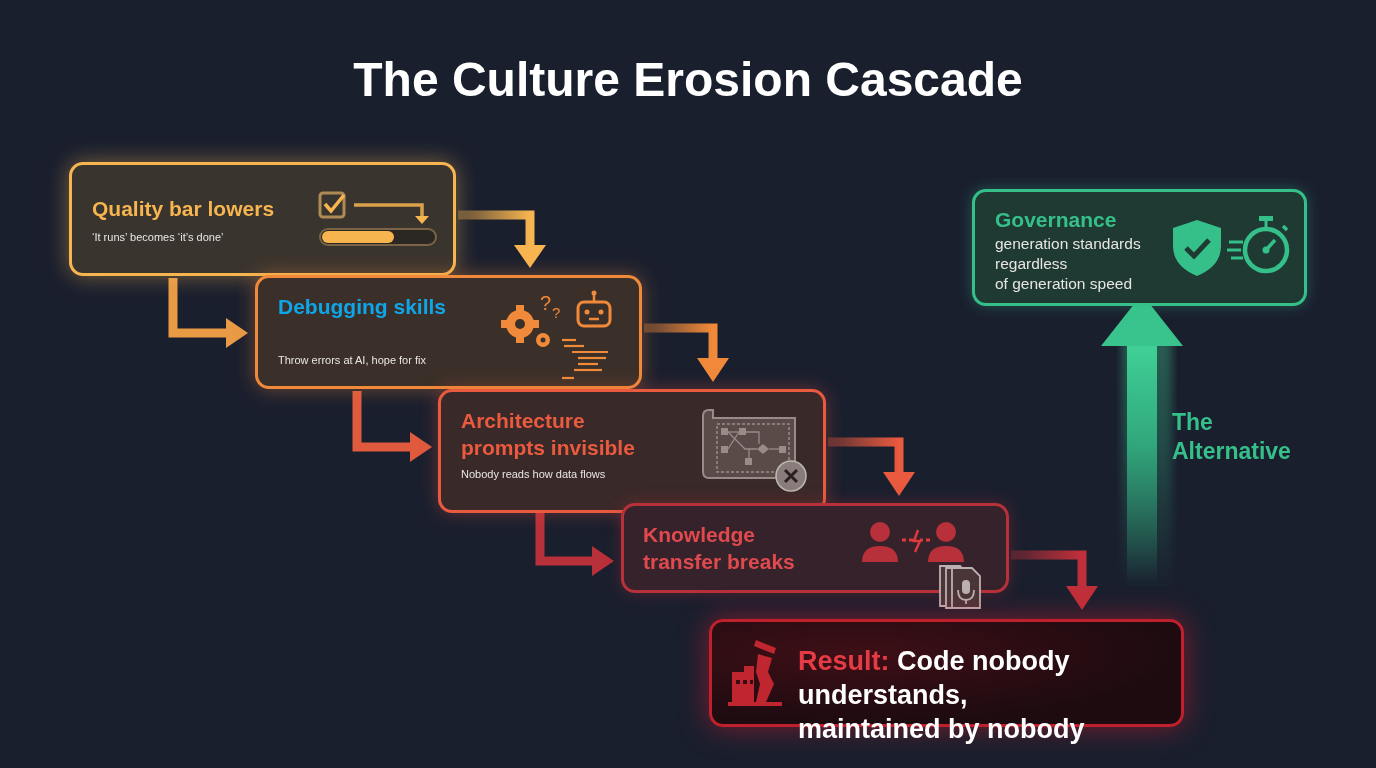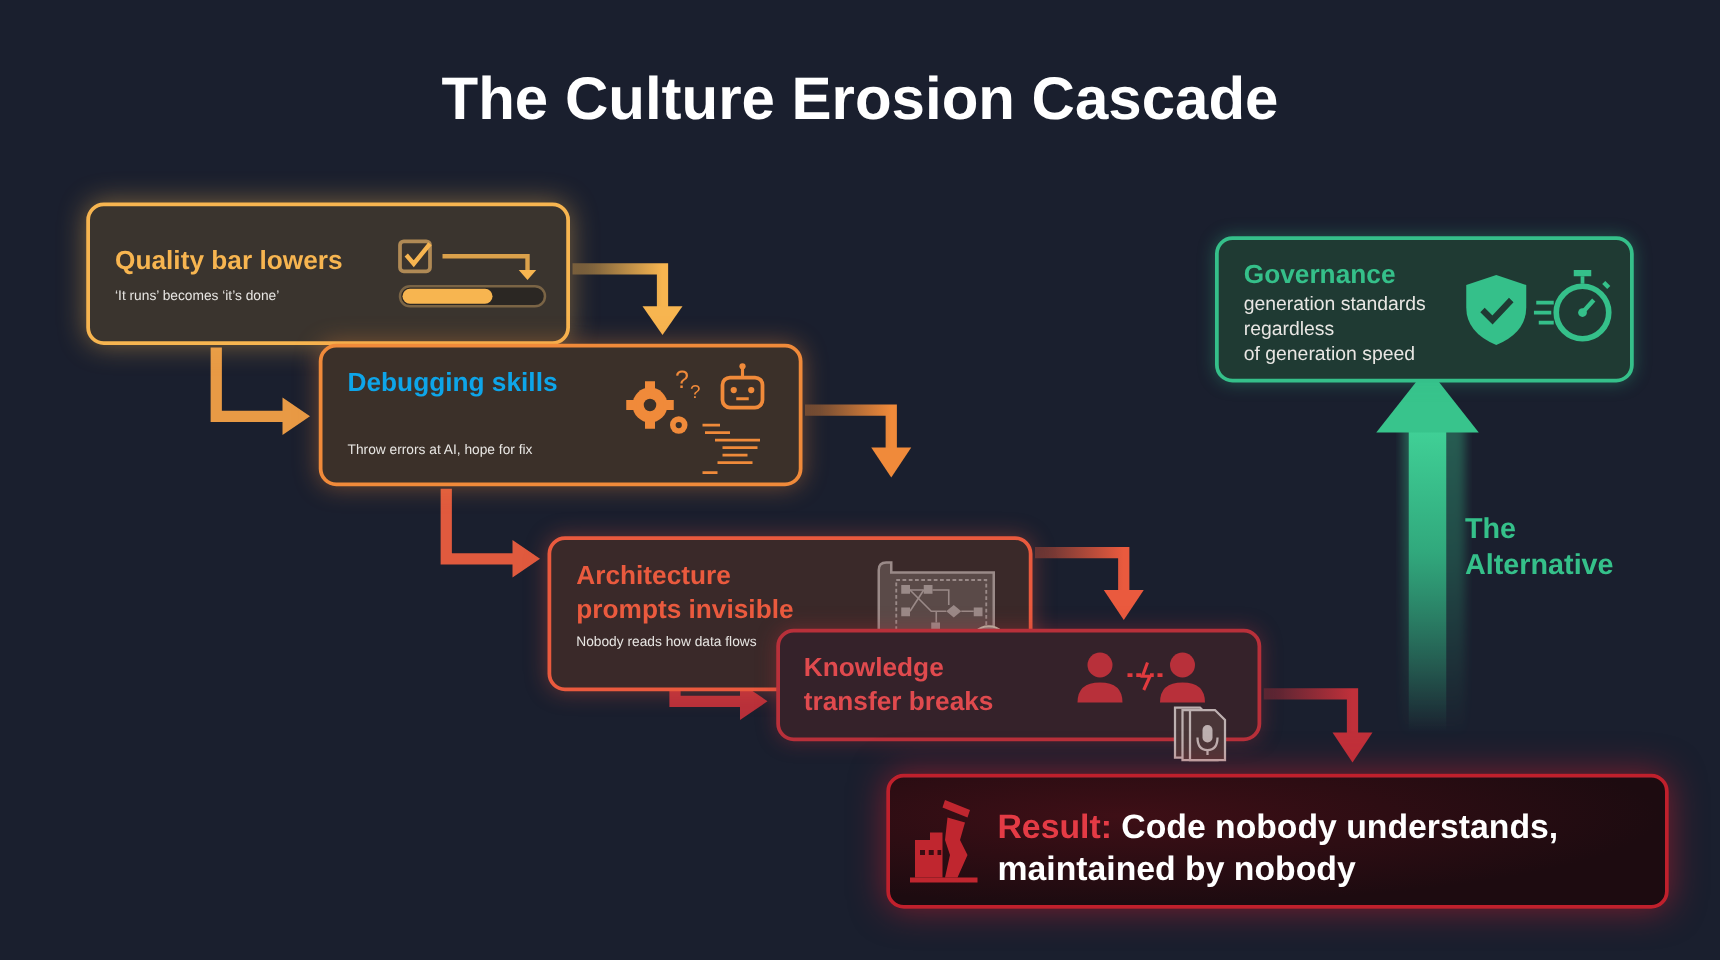--- a/index.html
+++ b/index.html
@@ -25,28 +25,28 @@
   }
   #c1 { left: 69px; top: 162px; width: 387px; height: 114px; border-color: #f7b550;
         background: #3a342e; box-shadow: 0 0 22px rgba(247,181,80,0.45); }
   #c1 .h { left: 20px; top: 30px; color: #f7b550; }
   #c1 .s { left: 20px; top: 62px; }
   #c2 { left: 255px; top: 275px; width: 387px; height: 114px; border-color: #f08a3a;
         background: #3b3029; box-shadow: 0 0 20px rgba(240,138,58,0.4); }
   #c2 .h { left: 20px; top: 15px; color: #0ea5e9; }
   #c2 .s { left: 20px; top: 72px; text-align: center; }
   #c3 { left: 438px; top: 389px; width: 388px; height: 124px; border-color: #ea5a3e;
-        background: #3a2929; box-shadow: 0 0 18px rgba(234,90,62,0.35); margin-top: 40px; }
+        background: #3a2929; box-shadow: 0 0 18px rgba(234,90,62,0.35); }
   #c3 .h { left: 20px; top: 15px; color: #ea5a3e; }
   #c3 .s { left: 20px; top: 72px; }
   #c4 { left: 621px; top: 503px; width: 388px; height: 90px; border-color: #b8303a;
         background: #35222a; box-shadow: 0 0 16px rgba(184,48,58,0.35); }
   #c4 .h { left: 19px; top: 15px; color: #e04a4e; }
   #c4 .s { left: 19px; top: 72px; }
-  #c5 { left: 709px; top: 619px; width: 626px; height: 108px; border-color: #c0202c;
+  #c5 { left: 709px; top: 619px; width: 475px; height: 108px; border-color: #c0202c;
         background: radial-gradient(ellipse at 30% 30%, #3e0f16 0%, #1d0b10 70%);
         box-shadow: 0 0 28px rgba(210,30,45,0.55); }
   #c5 .h { left: 86px; top: 22px; color: #ffffff; font-size: 27px; line-height: 34px; }
   #c5 .h .pre { color: #e43b45; }
   #c6 { left: 972px; top: 161px; width: 335px; height: 117px; border-color: #35c08a;
         background: #1f3a33; box-shadow: 0 0 14px rgba(53,192,138,0.35); margin-top: 28px; }
   #c6 .h { left: 20px; top: 14px; color: #35c08a; }
   #c6 .s { left: 20px; top: 42px; font-size: 15.5px; line-height: 20px; }
   .icon { position: absolute; }
   .alt-label { position: absolute; left: 1172px; top: 408px; color: #35c08a;

